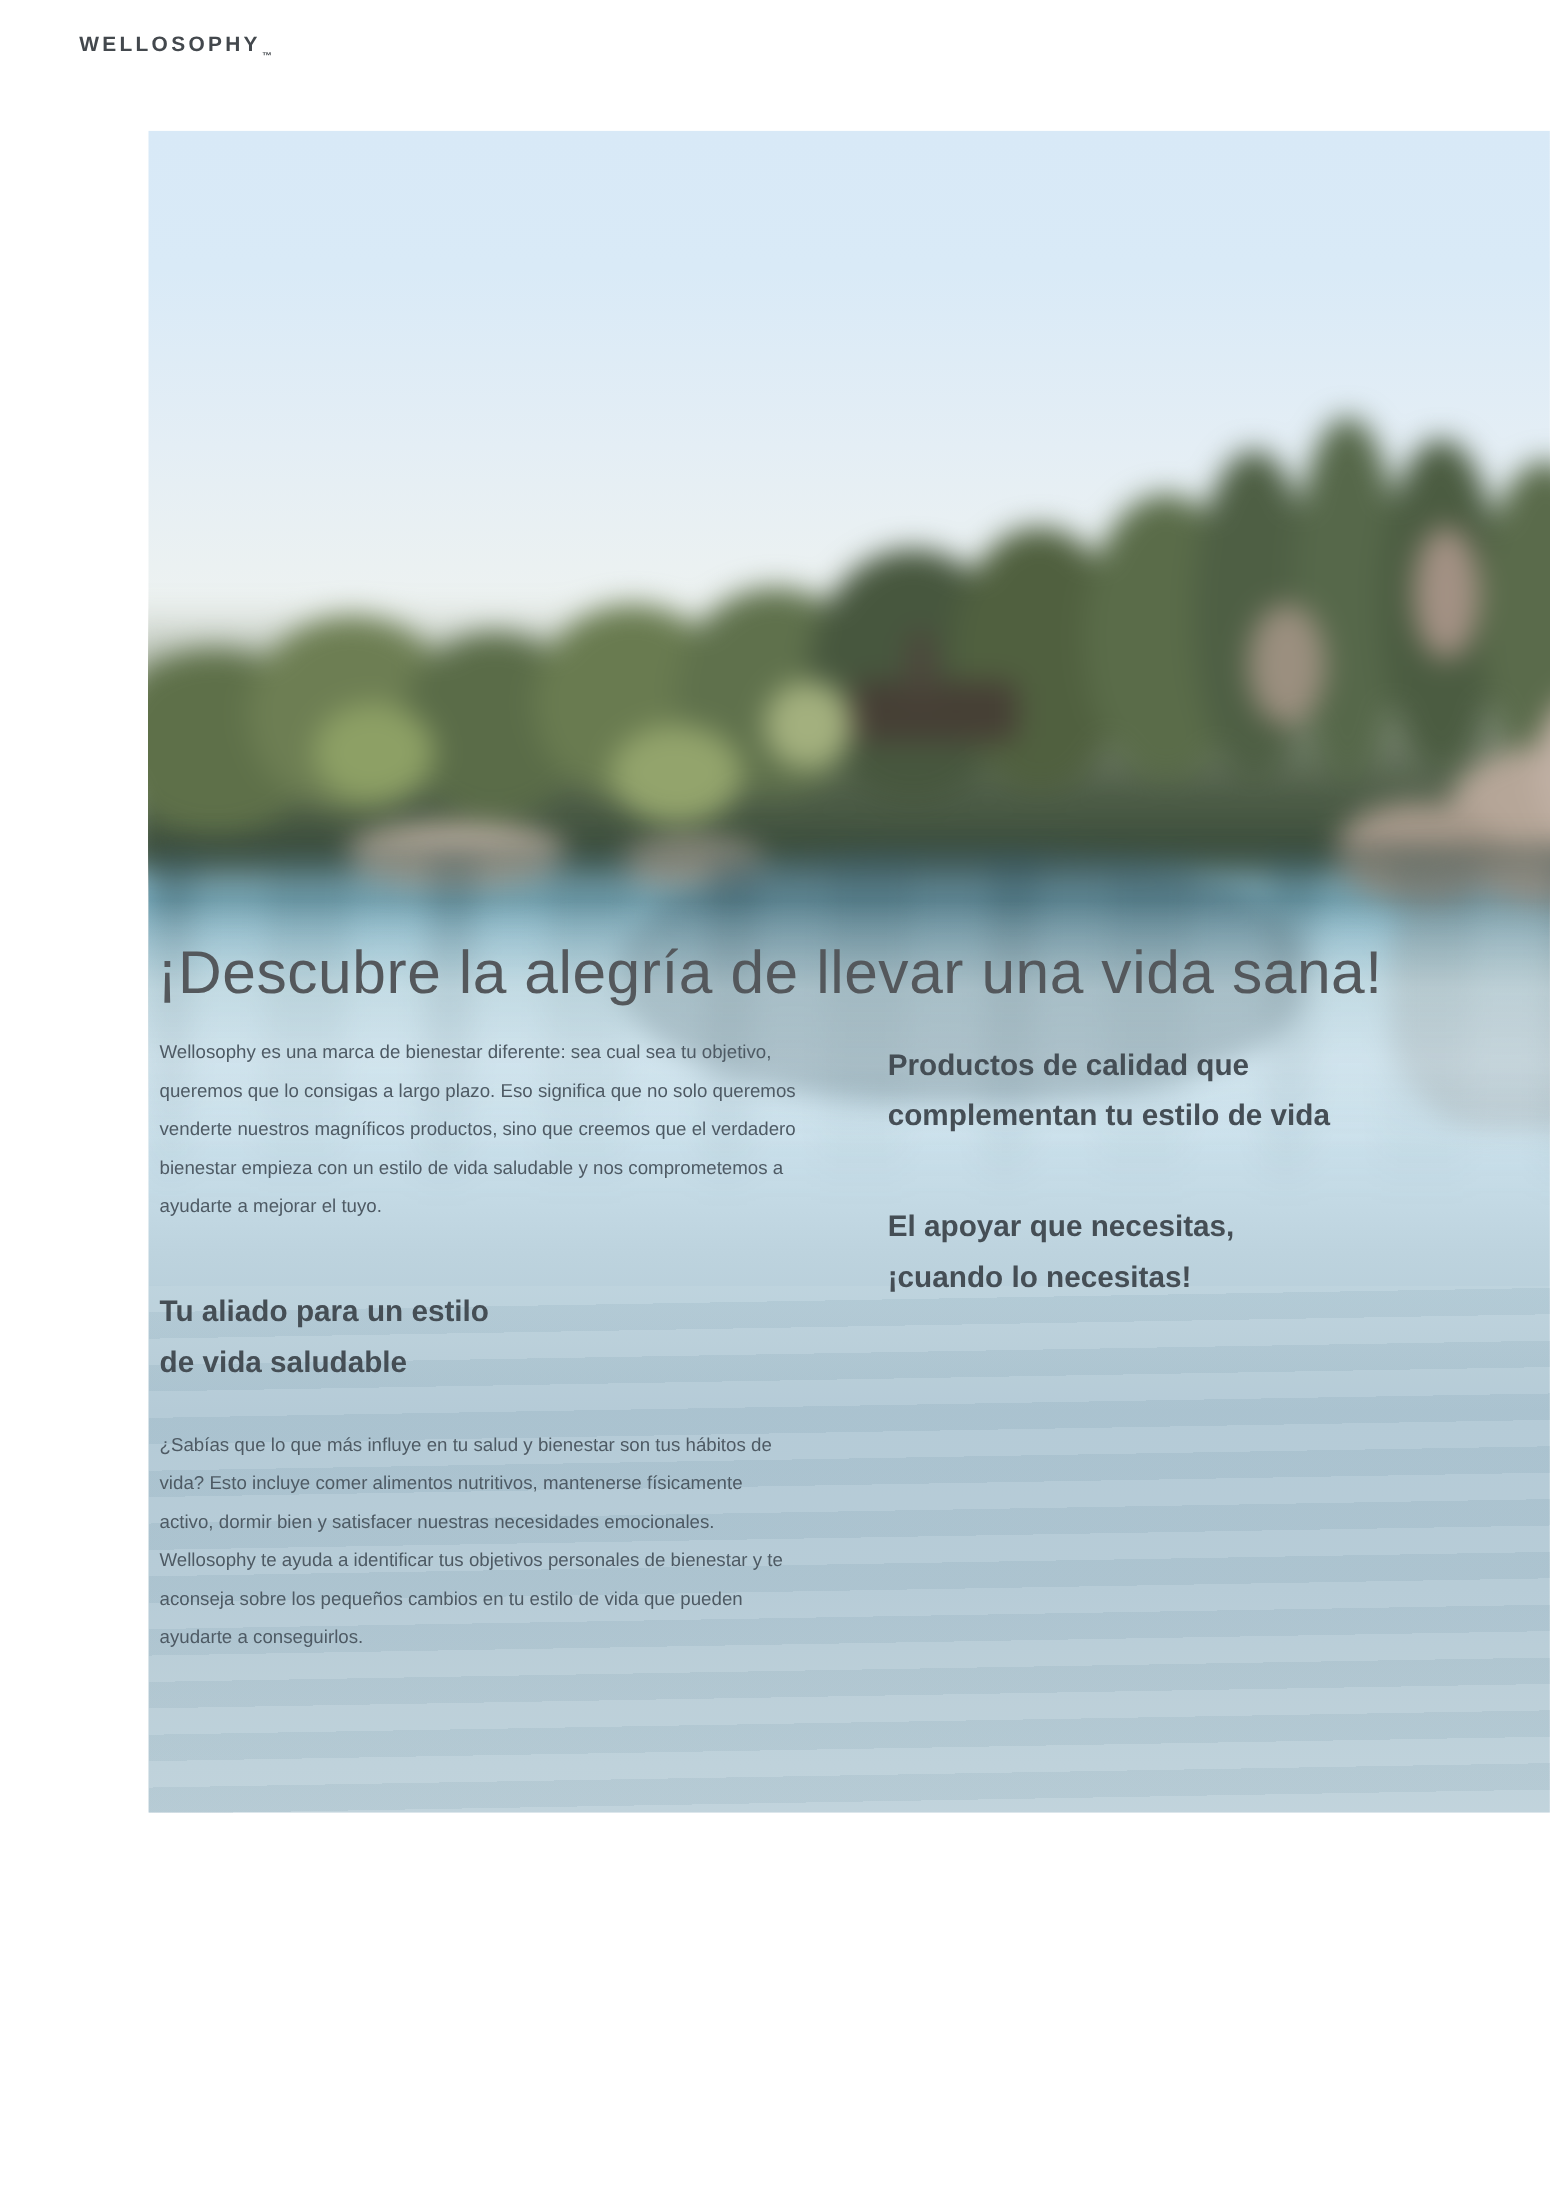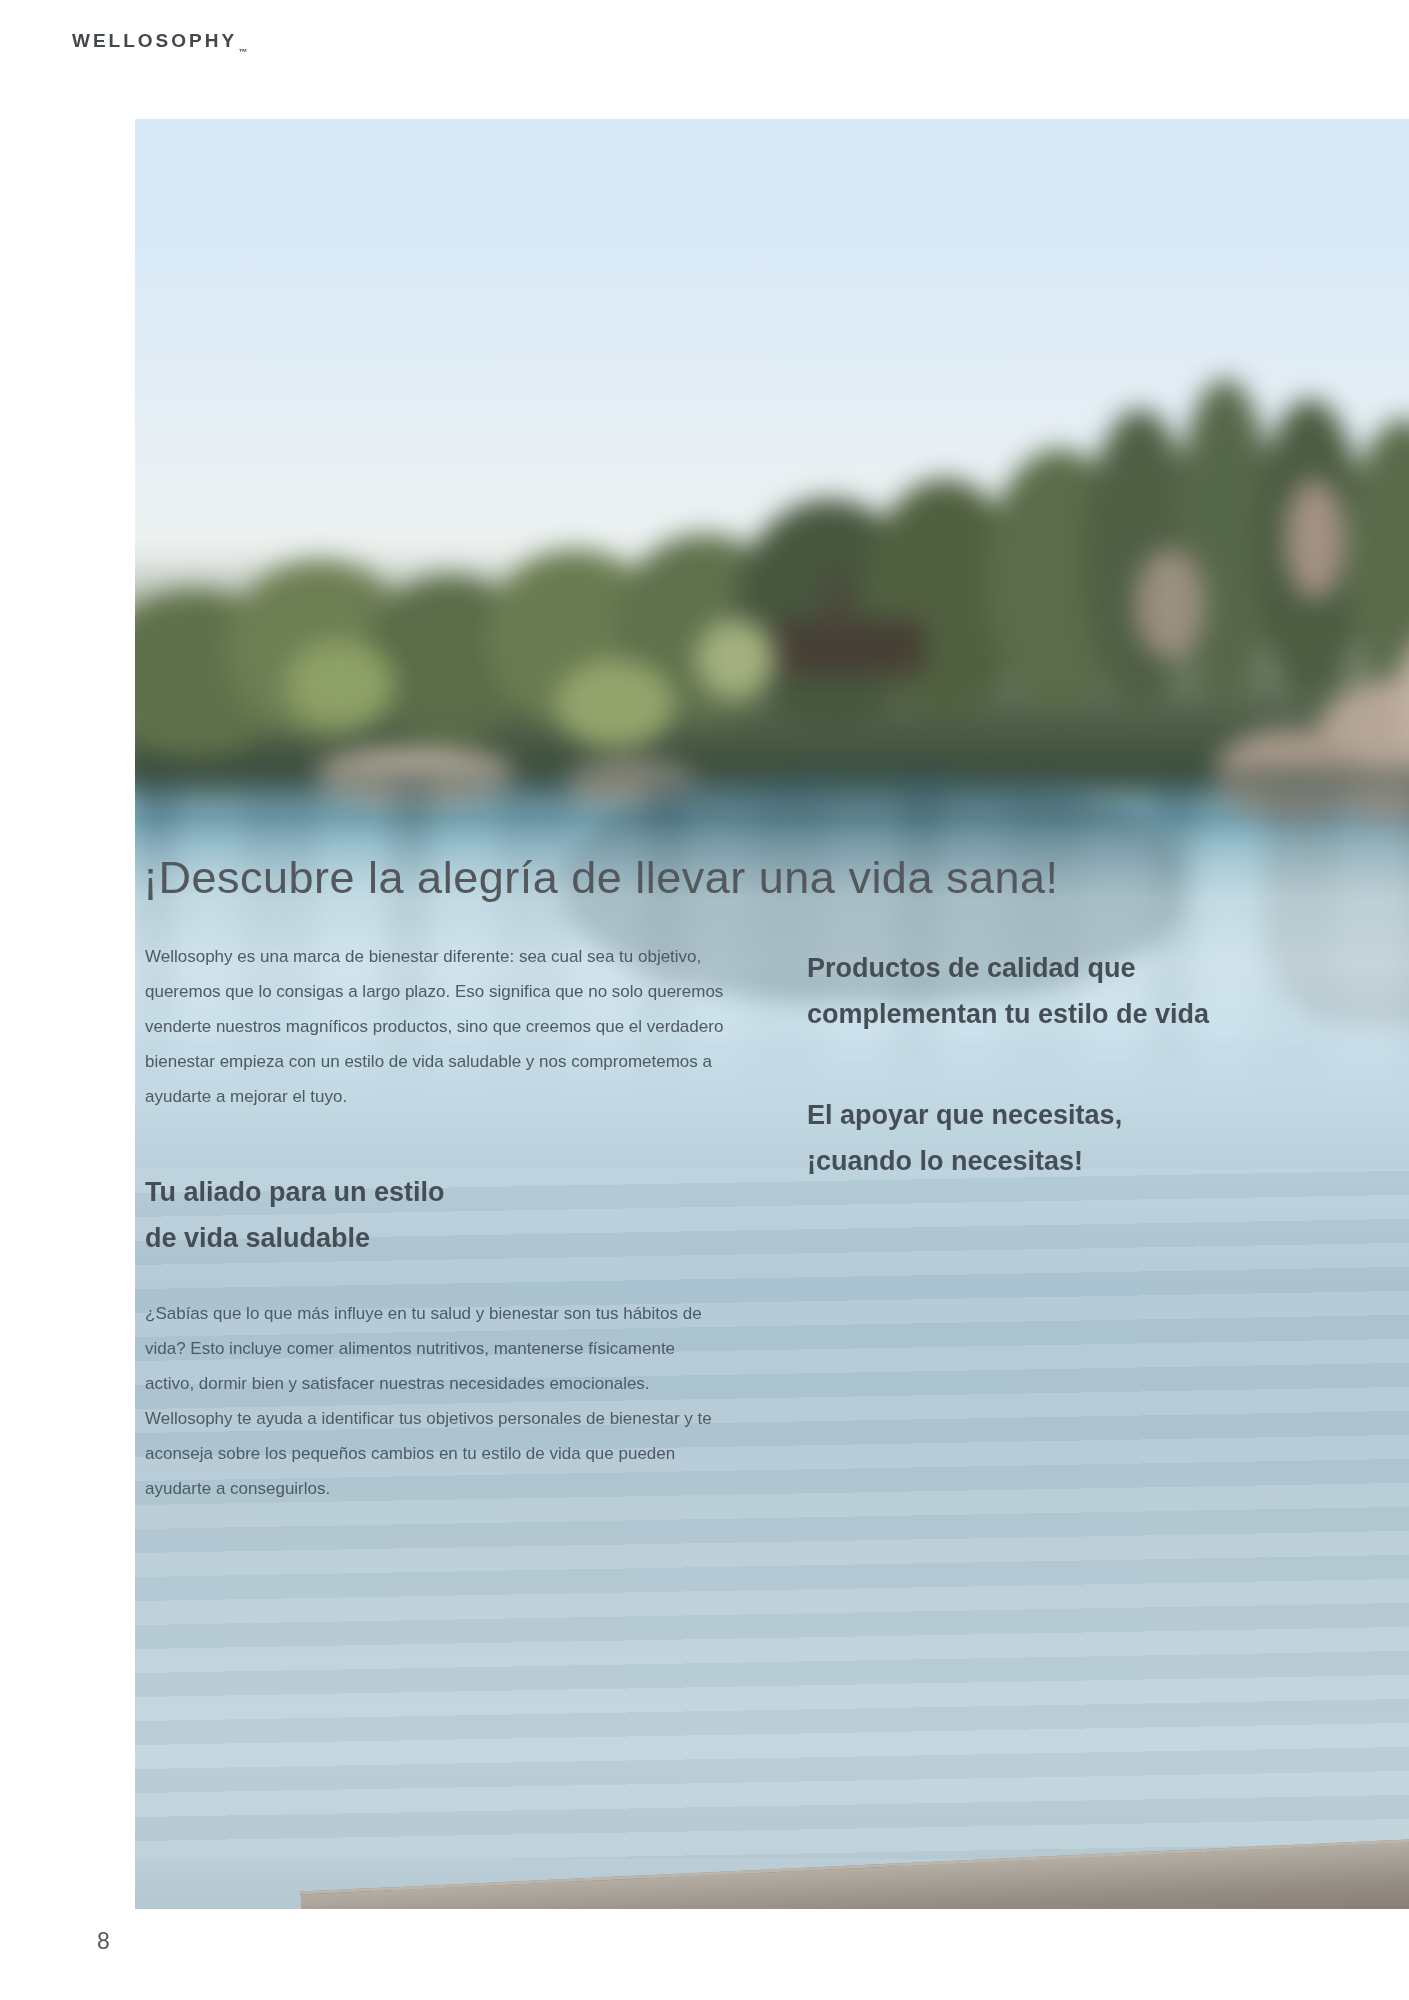--- a/index.html
+++ b/index.html
@@ -1,16 +1,16 @@
 <!DOCTYPE html>
 <html style="--brand-text: #43484d; --heading-text: #54585c; --subhead-text: #454e55; --body-text: #4e5a64; --pagenum-text: #53585c; --sky-top: #d8e9f7; --water-near: #7fb2c5; --water-light: #cbe1ec; --water-mid: #b0c8d4; --dock-light: #b3ada3;"><head>
 <meta charset="utf-8">
 <style>
   html,body{margin:0;padding:0;background:#ffffff;}
-  .page{position:relative;width:1409px;height:2000px;background:#ffffff;overflow:hidden;
+  .page{position:relative;width:1409px;height:1648px;background:#ffffff;overflow:hidden;
         font-family:"Liberation Sans", sans-serif;}
 
   
   .brand{position:absolute;top:30px;left:72px;font-size:19px;font-weight:700;
          letter-spacing:3px;color:var(--brand-text,#43484d);}
   .brand .tm{font-size:9px;letter-spacing:0;position:relative;top:8px;left:1px;}
 
   
   .photo{position:absolute;left:95px;top:103px;width:1314px;height:1790px;overflow:hidden;
     background:linear-gradient(180deg,
@@ -45,21 +45,21 @@
       rgba(240,248,252,.32) 65%, rgba(255,255,255,0) 100%);}
   .bands{position:absolute;left:0;right:0;top:1050px;height:690px;
     background:repeating-linear-gradient(179deg, rgba(255,255,255,.07) 0 24px,
       rgba(105,135,150,.07) 24px 48px);}
   .dock{position:absolute;right:-30px;bottom:-48px;width:1180px;height:118px;
     transform:rotate(-2.7deg);transform-origin:100% 0;
     border-top:3px solid rgba(230,225,215,.65);
     background:linear-gradient(180deg, var(--dock-light,#b3ada3) 0%, #948c83 35%, #6e6760 100%);}
 
   
-  .headline{position:absolute;left:8px;top:733px;margin:0;font-size:45px;font-weight:500;
+  .headline{position:absolute;left:8px;top:733px;margin:0;font-size:55px;font-weight:500;
     letter-spacing:.5px;color:var(--heading-text,#54585c);text-align:center;}
   .cols{position:absolute;left:10px;top:820px;display:flex;gap:82px;}
   .col{width:580px;}
   .col p{margin:0;font-size:17px;line-height:35px;color:var(--body-text,#4e5a64);}
   .col h3{margin:55px 0 35px;font-size:27px;line-height:46px;font-weight:700;
     white-space:pre-line;color:var(--subhead-text,#454e55);}
   .col.right h3.first{margin-top:6px;}
 
   .page-num{position:absolute;left:97px;top:1928px;font-size:23px;color:var(--pagenum-text,#53585c);}
 </style>

